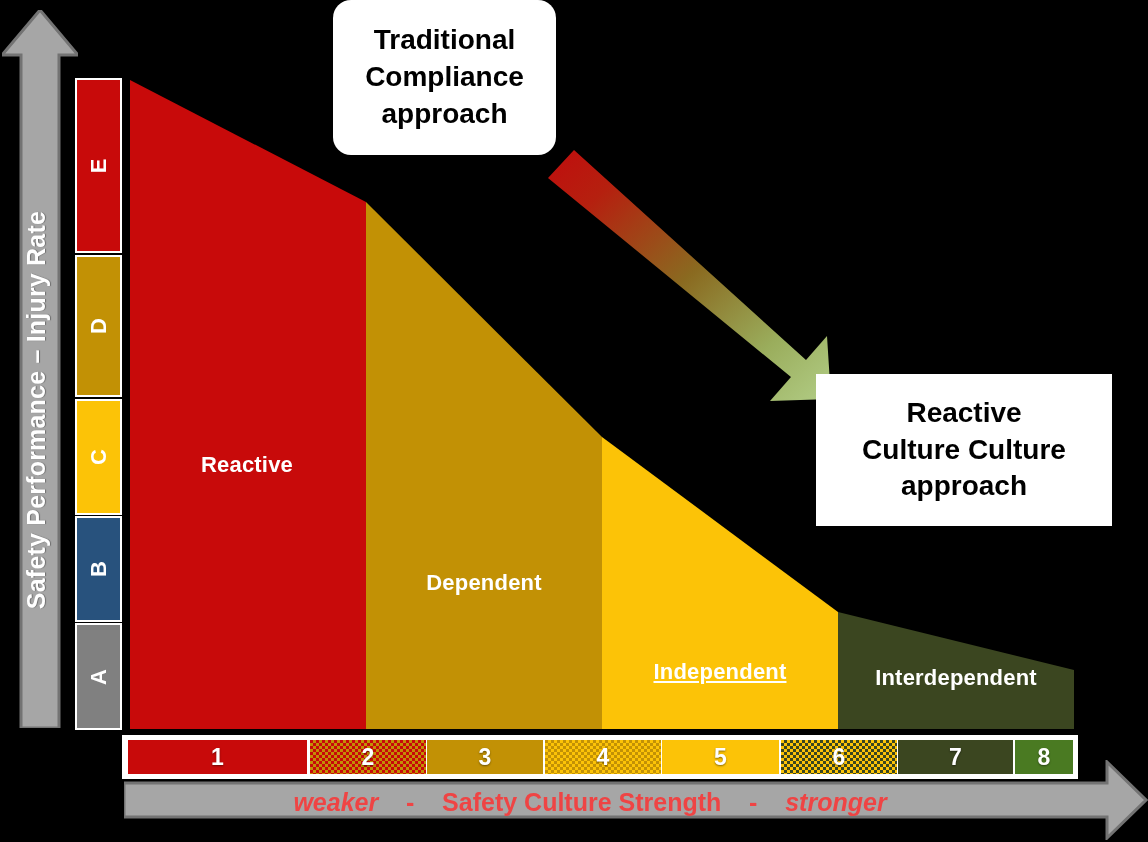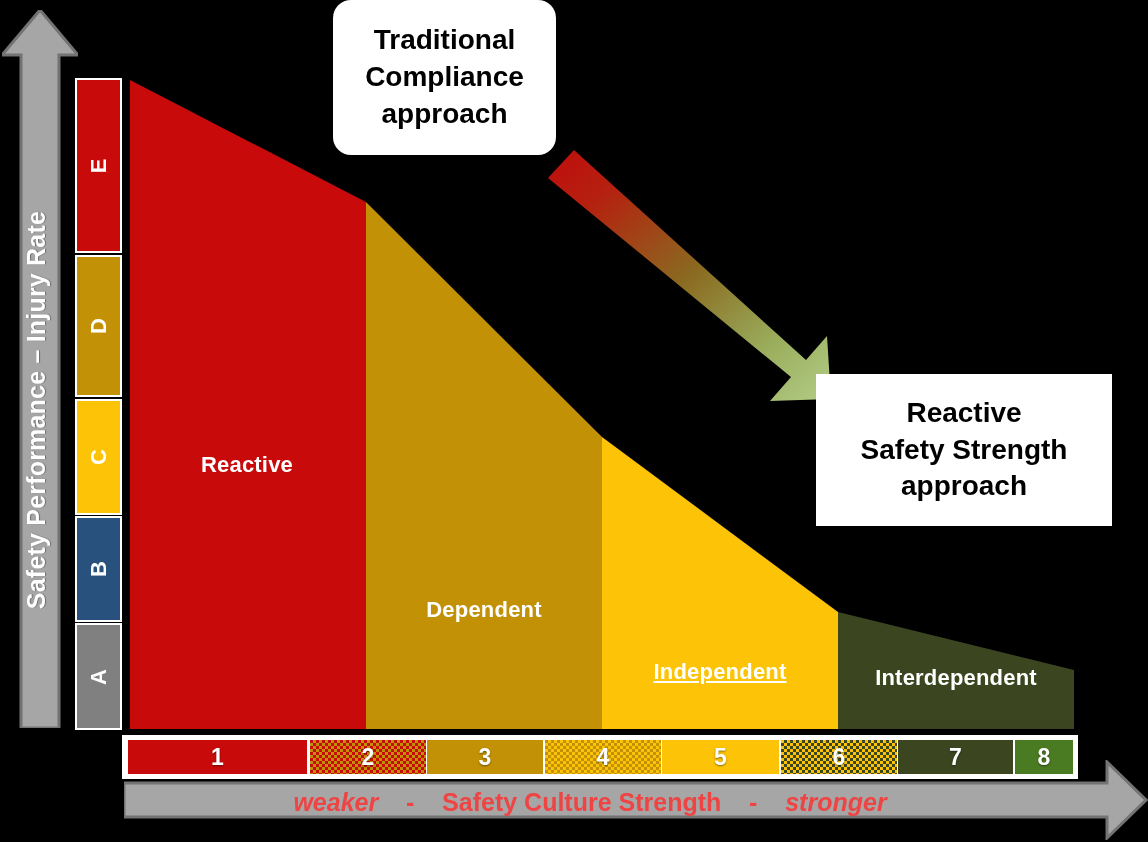--- a/index.html
+++ b/index.html
@@ -116,36 +116,36 @@
     <polygon points="602,437 838,612 838,729 602,729" fill="#fcc307"></polygon>
 
     <polygon points="838,612 1074,670 1074,729 838,729" fill="#3b4620"></polygon>
 
     <g>
       <polygon fill="url(#diagArrowGrad)" points="548,178 574,150 806,360 827,336 831,399 770,401 791,377"></polygon>
     </g>
   </svg>
 
   <div class="band-label" style="left:247px;top:465px;">Reactive</div>
-  <div class="band-label" style="left:484px;top:583px;margin-top:27px;">Dependent</div>
+  <div class="band-label" style="left:484px;top:583px;">Dependent</div>
   <div class="band-label" style="left:720px;top:672px;text-decoration:underline;">Independent</div>
   <div class="band-label" style="left:956px;top:678px;">Interdependent</div>
 
   <div class="callout" id="callout-traditional">
     <div>
       <div>Traditional</div>
       <div>Compliance</div>
       <div>approach</div>
     </div>
   </div>
 
   <div class="callout" id="callout-advanced">
     <div>
       <div>Reactive</div>
-      <div>Safety Strength</div>
+      <div>Culture Culture</div>
       <div>approach</div>
     </div>
   </div>
 
   <div class="scale-strip">
     <div class="scale-cell" style="left:6px;width:179px;background:#c80a0a;">
       <span>1</span>
     </div>
     <div class="scale-cell" style="left:188px;width:116px;background-color:#c80a0a;
                 background-image:repeating-conic-gradient(#c29105 0% 25%, #c80a0a 0% 50%);

